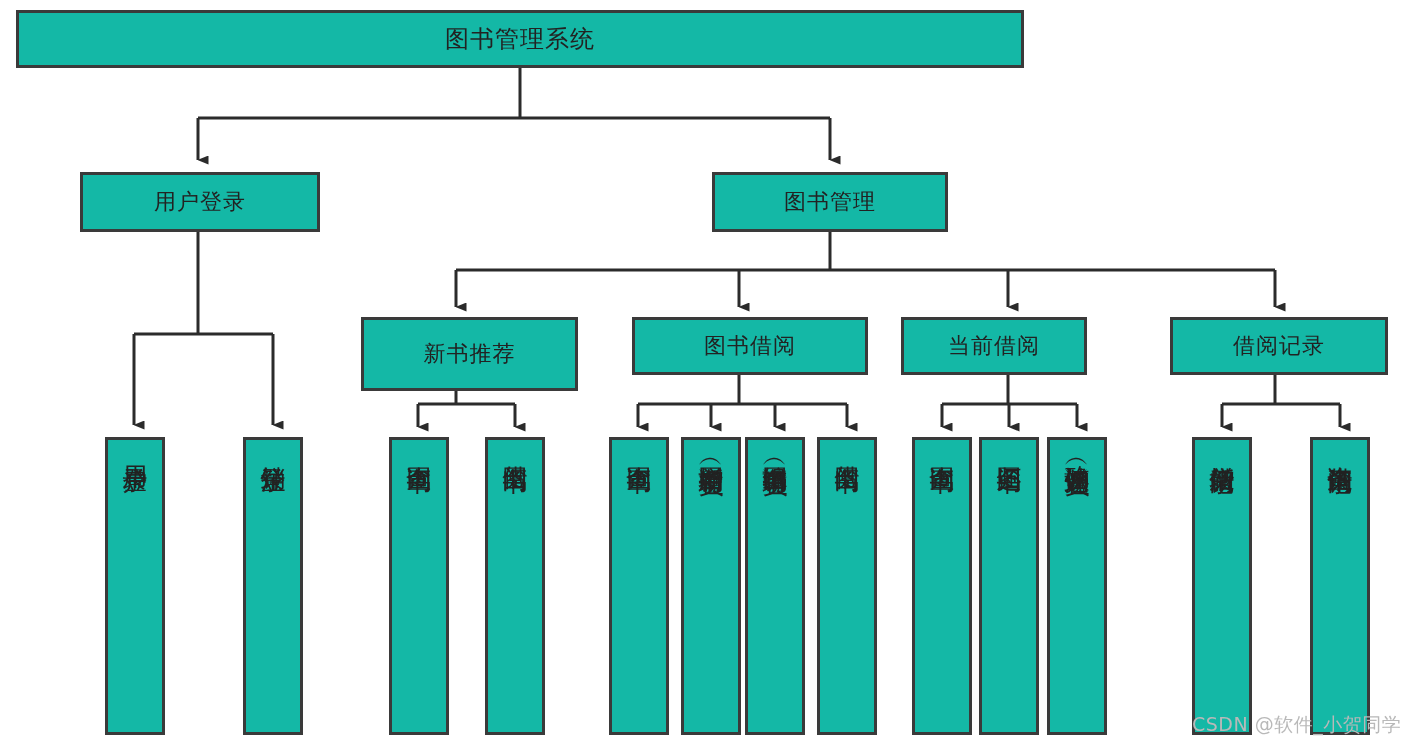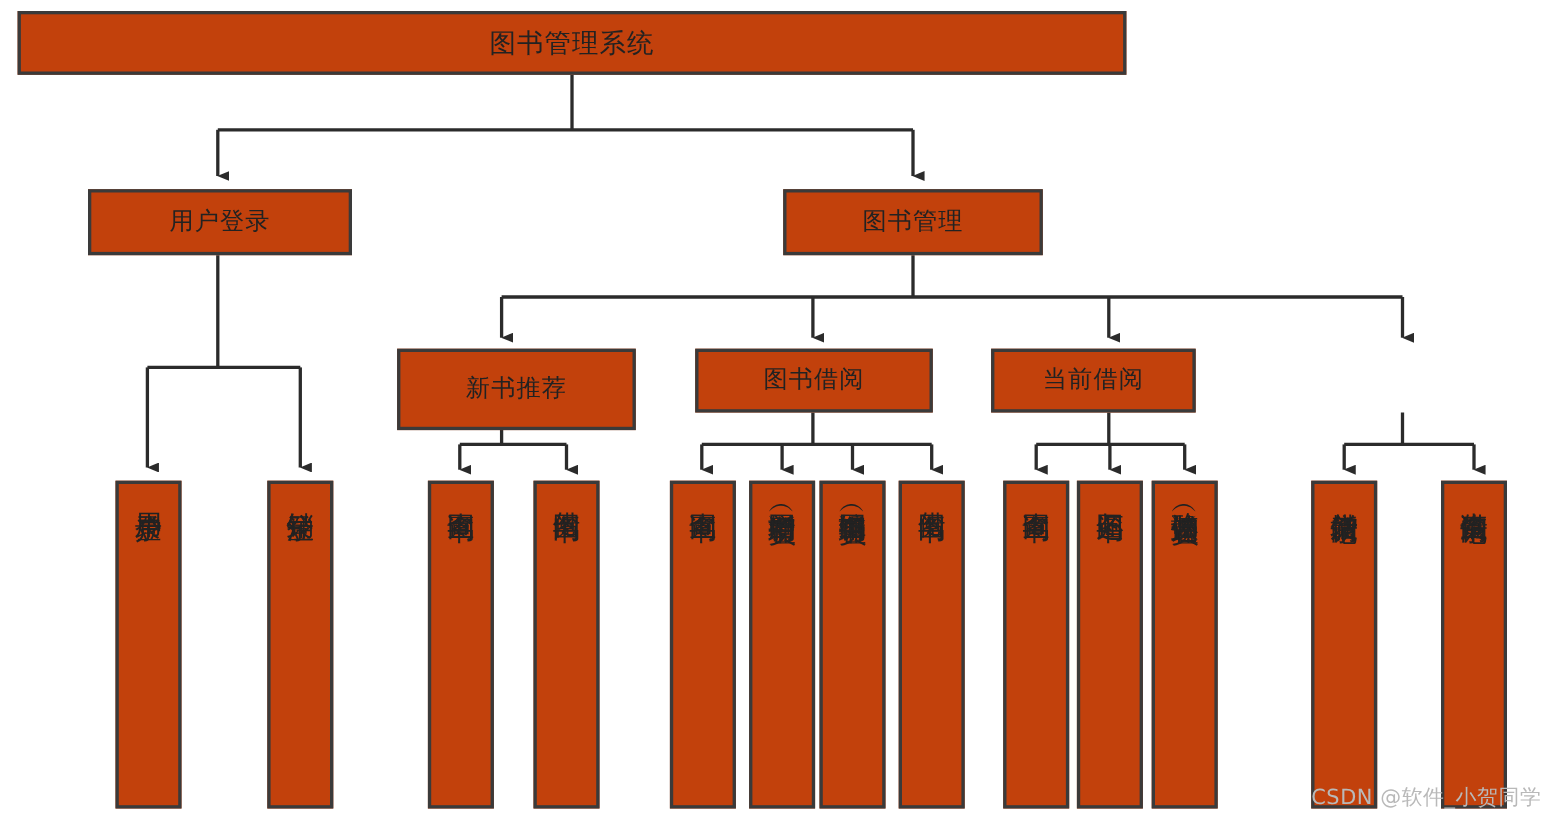--- a/index.html
+++ b/index.html
@@ -20,21 +20,21 @@
   #connector-layer {
     position: absolute;
     left: 0;
     top: 0;
     width: 1405px;
     height: 747px;
   }
   .node {
     position: absolute;
     box-sizing: border-box;
-    background: #c2410c;
+    background: #14b8a6;
     border: 3px solid #3a3a3a;
     display: flex;
     align-items: center;
     justify-content: center;
     color: #222222;
   }
   .node.horizontal .node-label {
     font-size: 22px;
     line-height: 1;
     letter-spacing: 1px;
@@ -129,25 +129,28 @@
   <div class="node horizontal" style="left:80px; top:172px; width:240px; height:60px;">
     <span class="node-label">用户登录</span>
   </div>
   <div class="node horizontal" style="left:712px; top:172px; width:236px; height:60px;">
     <span class="node-label">图书管理</span>
   </div>
 
   <div class="node horizontal" style="left:361px; top:317px; width:217px; height:74px;">
     <span class="node-label">新书推荐</span>
   </div>
-  <div class="node horizontal" style="left:632px; top:317px; width:216px; height:58px;">
+  <div class="node horizontal" style="left:632px; top:317px; width:236px; height:58px;">
     <span class="node-label">图书借阅</span>
   </div>
   <div class="node horizontal" style="left:901px; top:317px; width:186px; height:58px;">
     <span class="node-label">当前借阅</span>
+  </div>
+  <div class="node horizontal" style="left:1170px; top:317px; width:218px; height:58px;">
+    <span class="node-label">借阅记录</span>
   </div>
 
   <div class="node vertical" style="left:105px; top:437px; width:60px; height:298px;">
     <span class="node-label">用户登录</span>
   </div>
   <div class="node vertical" style="left:243px; top:437px; width:60px; height:298px;">
     <span class="node-label">注销登录</span>
   </div>
 
   <div class="node vertical" style="left:389px; top:437px; width:60px; height:298px;">

